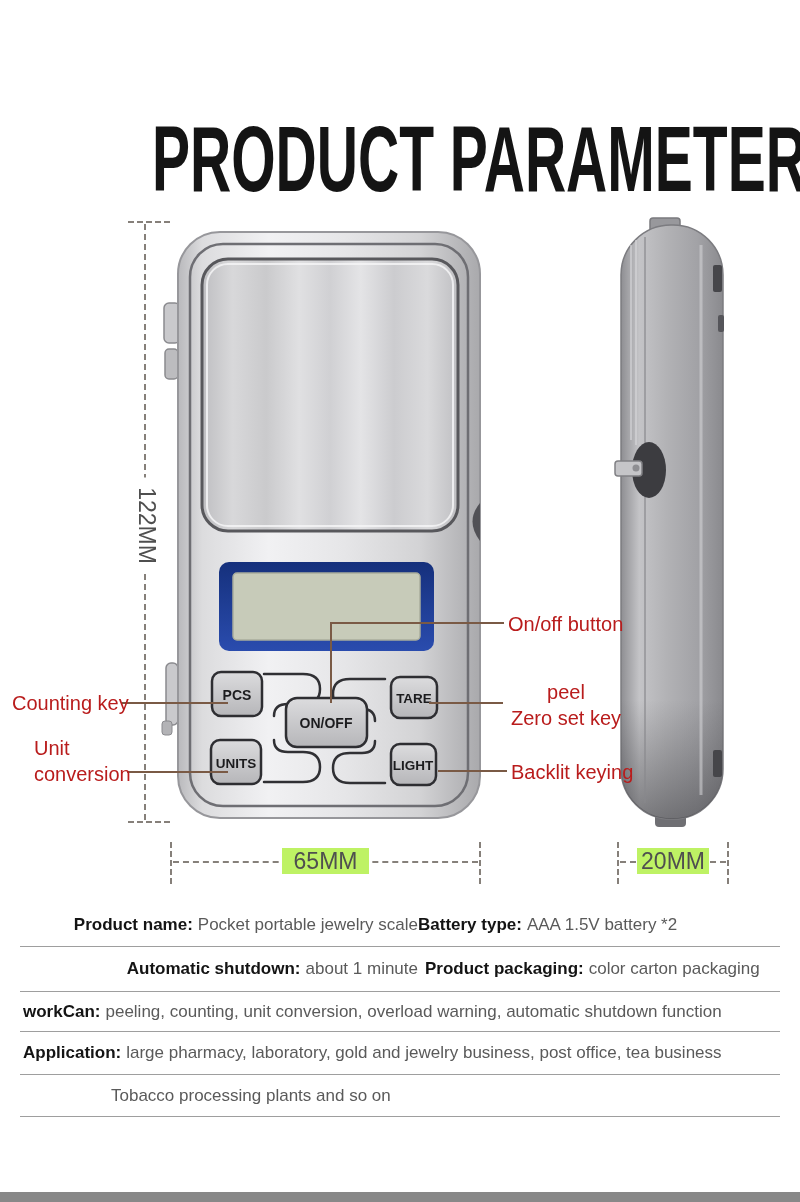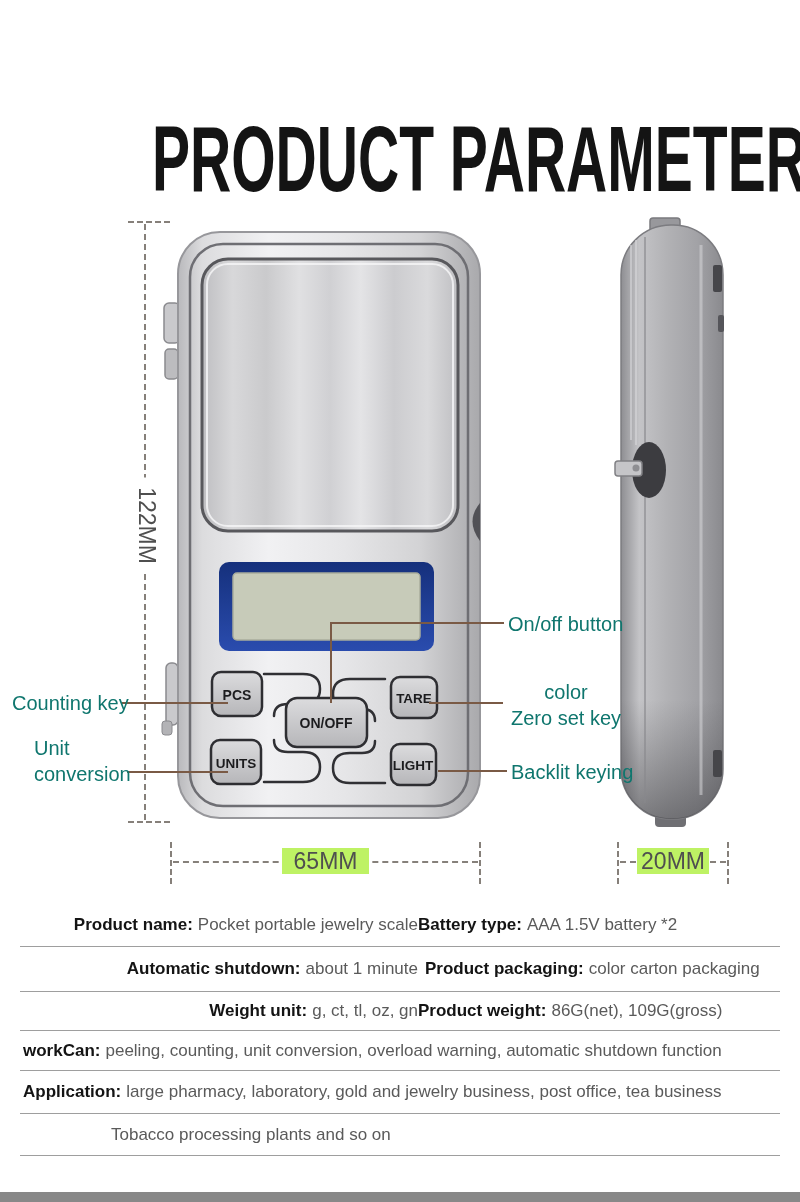--- a/index.html
+++ b/index.html
@@ -18,21 +18,21 @@
   .dimrow{position:absolute;top:842px;height:42px;}
   .dimrow .hline{position:absolute;left:3px;right:3px;top:19px;border-top:2px dashed #86807a;}
   .dimrow .tick-l{position:absolute;left:0;top:0;bottom:0;border-left:2px dashed #86807a;}
   .dimrow .tick-r{position:absolute;right:0;top:0;bottom:0;border-left:2px dashed #86807a;}
   .dimrow .lab{position:absolute;left:0;right:0;top:6px;text-align:center;}
   .dimrow .lab span{background:#bef264;padding:0 12px;}
   
   .conn{position:absolute;background:#7a5a45;}
   .conn.h{height:2px;} .conn.v{width:2px;}
   
-  .note{position:absolute;color:#0f766e;font-size:20px;line-height:1.32;}
+  .note{position:absolute;color:#b91c1c;font-size:20px;line-height:1.32;}
   .note.center{text-align:center;}
   
   .spec{position:absolute;left:20px;top:903px;width:760px;font-size:17px;text-align:right;}
   .spec-row{display:flex;align-items:center;border-bottom:1px solid #9e9e9e;padding-left:3px;}
   .spec-cell{white-space:nowrap;}
   .spec-cell.left{width:395px;flex:none;}
   .lbl{font-weight:bold;color:#141414;margin-right:5px;}
   .val{color:#5a5a5a;}
   .indent{padding-left:88px;}
   svg{position:absolute;}
@@ -180,38 +180,34 @@
   <div class="conn h" style="left:429px;top:702px;width:74px;"></div>
   <div class="conn h" style="left:438px;top:770px;width:69px;"></div>
 
   <div class="note" style="left:12px;top:690px;">Counting key</div>
   <div class="note" style="left:34px;top:735px;">
     <div>Unit</div>
     <div>conversion</div>
   </div>
   <div class="note" style="left:508px;top:611px;">On/off button</div>
   <div class="note center" style="left:505px;top:679px;width:122px;">
-    <div>color</div>
+    <div>peel</div>
     <div>Zero set key</div>
   </div>
   <div class="note" style="left:511px;top:759px;">Backlit keying</div>
 
   <div class="spec">
     <div class="spec-row" style="height:43px;">
       <div class="spec-cell left"><span class="lbl">Product name:</span><span class="val">Pocket portable jewelry scale</span></div>
       <div class="spec-cell"><span class="lbl">Battery type:</span><span class="val">AAA 1.5V battery *2</span></div>
     </div>
     <div class="spec-row" style="height:44px;gap:7px;">
       <div class="spec-cell left"><span class="lbl">Automatic shutdown:</span><span class="val">about 1 minute</span></div>
       <div class="spec-cell"><span class="lbl">Product packaging:</span><span class="val">color carton packaging</span></div>
     </div>
-    <div class="spec-row" style="height:38px;">
-      <div class="spec-cell left"><span class="lbl">Weight unit:</span><span class="val">g, ct, tl, oz, gn</span></div>
-      <div class="spec-cell"><span class="lbl">Product weight:</span><span class="val">86G(net), 109G(gross)</span></div>
-    </div>
     <div class="spec-row" style="height:39px;">
       <div class="spec-cell"><span class="lbl">workCan:</span><span class="val">peeling, counting, unit conversion, overload warning, automatic shutdown function</span></div>
     </div>
     <div class="spec-row" style="height:42px;">
       <div class="spec-cell"><span class="lbl">Application:</span><span class="val">large pharmacy, laboratory, gold and jewelry business, post office, tea business</span></div>
     </div>
     <div class="spec-row" style="height:41px;">
       <div class="spec-cell indent"><span class="val">Tobacco processing plants and so on</span></div>
     </div>
   </div>

